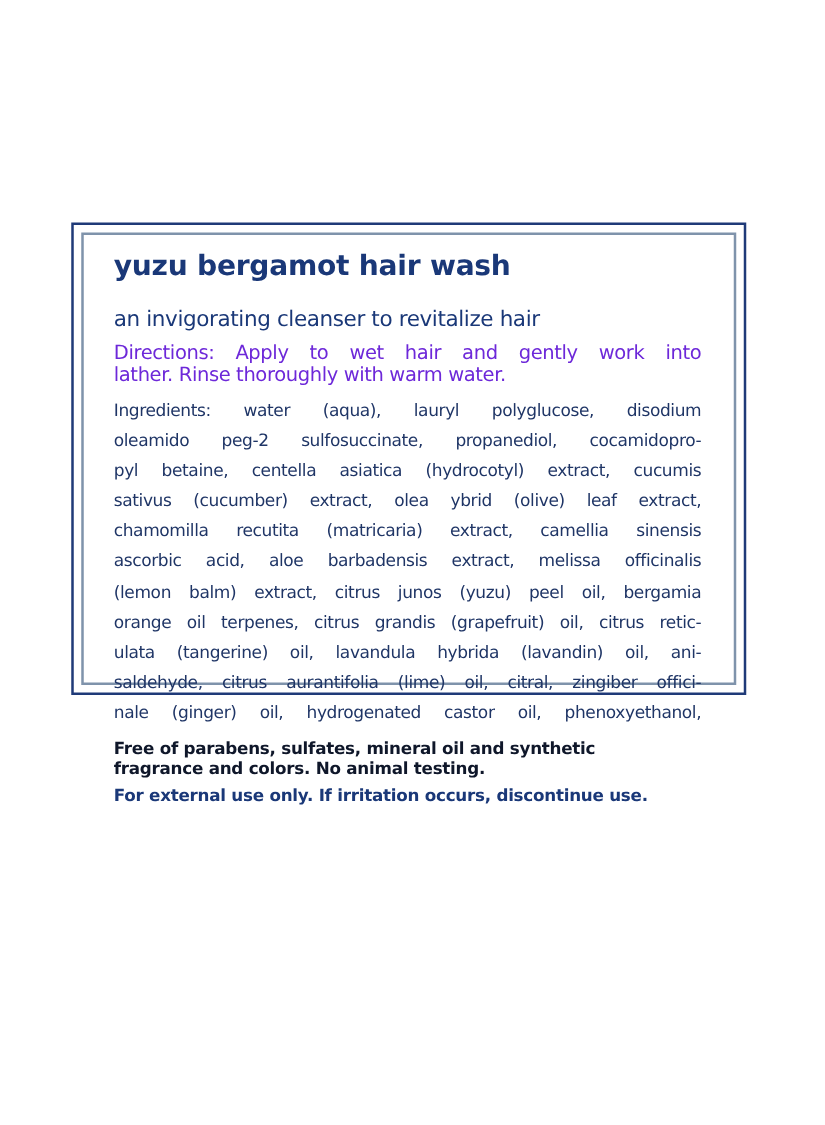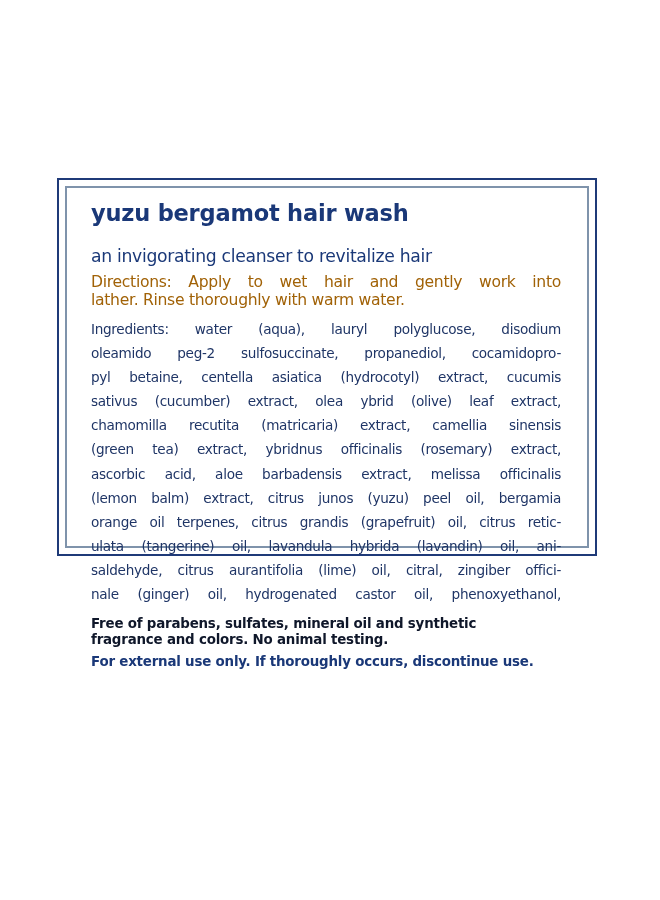--- a/index.html
+++ b/index.html
@@ -56,21 +56,21 @@
       margin: 18px 0 0 0;
       letter-spacing: -0.3px;
       white-space: nowrap;
     }
     .directions {
       font-size: 15.6px;
       line-height: 18px;
       margin: 6px 0 0 0;
       text-align: justify;
       letter-spacing: -0.3px;
-      color: #a16207;
+      color: #6d28d9;
     }
     .ingredients {
       font-size: 13.6px;
       line-height: 24.1px;
       margin: 8px 0 0 0;
       text-align: justify;
       color: #1f3566;
       letter-spacing: -0.3px;
       word-spacing: -0.5px;
     }
@@ -122,29 +122,28 @@
       <span class="dir-line just">Directions: Apply to wet hair and gently work into</span>
       <span class="dir-line">lather.  Rinse thoroughly with warm water.</span>
     </p>
 
     <p class="ingredients">
       <span class="line">Ingredients: water (aqua), lauryl polyglucose, disodium</span>
       <span class="line">oleamido peg-2 sulfosuccinate, propanediol, cocamidopro-</span>
       <span class="line">pyl betaine, centella asiatica (hydrocotyl) extract, cucumis</span>
       <span class="line">sativus (cucumber) extract, olea ybrid (olive) leaf extract,</span>
       <span class="line">chamomilla recutita (matricaria) extract, camellia sinensis</span>
-      <span class="line">(green tea) extract, ybridnus officinalis (rosemary) extract,</span>
       <span class="line">ascorbic acid, aloe barbadensis extract, melissa officinalis</span>
       <span class="line">(lemon balm) extract, citrus junos (yuzu) peel oil, bergamia</span>
       <span class="line">orange oil terpenes, citrus grandis (grapefruit) oil, citrus retic-</span>
       <span class="line">ulata (tangerine) oil, lavandula hybrida (lavandin) oil, ani-</span>
       <span class="line">saldehyde, citrus aurantifolia (lime) oil, citral, zingiber offici-</span>
       <span class="line">nale (ginger) oil, hydrogenated castor oil, phenoxyethanol,</span>
     </p>
 
     <p class="free-of">
       <span class="dir-line">Free of parabens, sulfates, mineral oil and synthetic</span>
       <span class="dir-line">fragrance and colors. No animal testing.</span>
     </p>
 
-    <p class="warning">For external use only. If thoroughly occurs, discontinue use.</p>
+    <p class="warning">For external use only. If irritation occurs, discontinue use.</p>
   </div>
 </div>
 
 </body></html>

